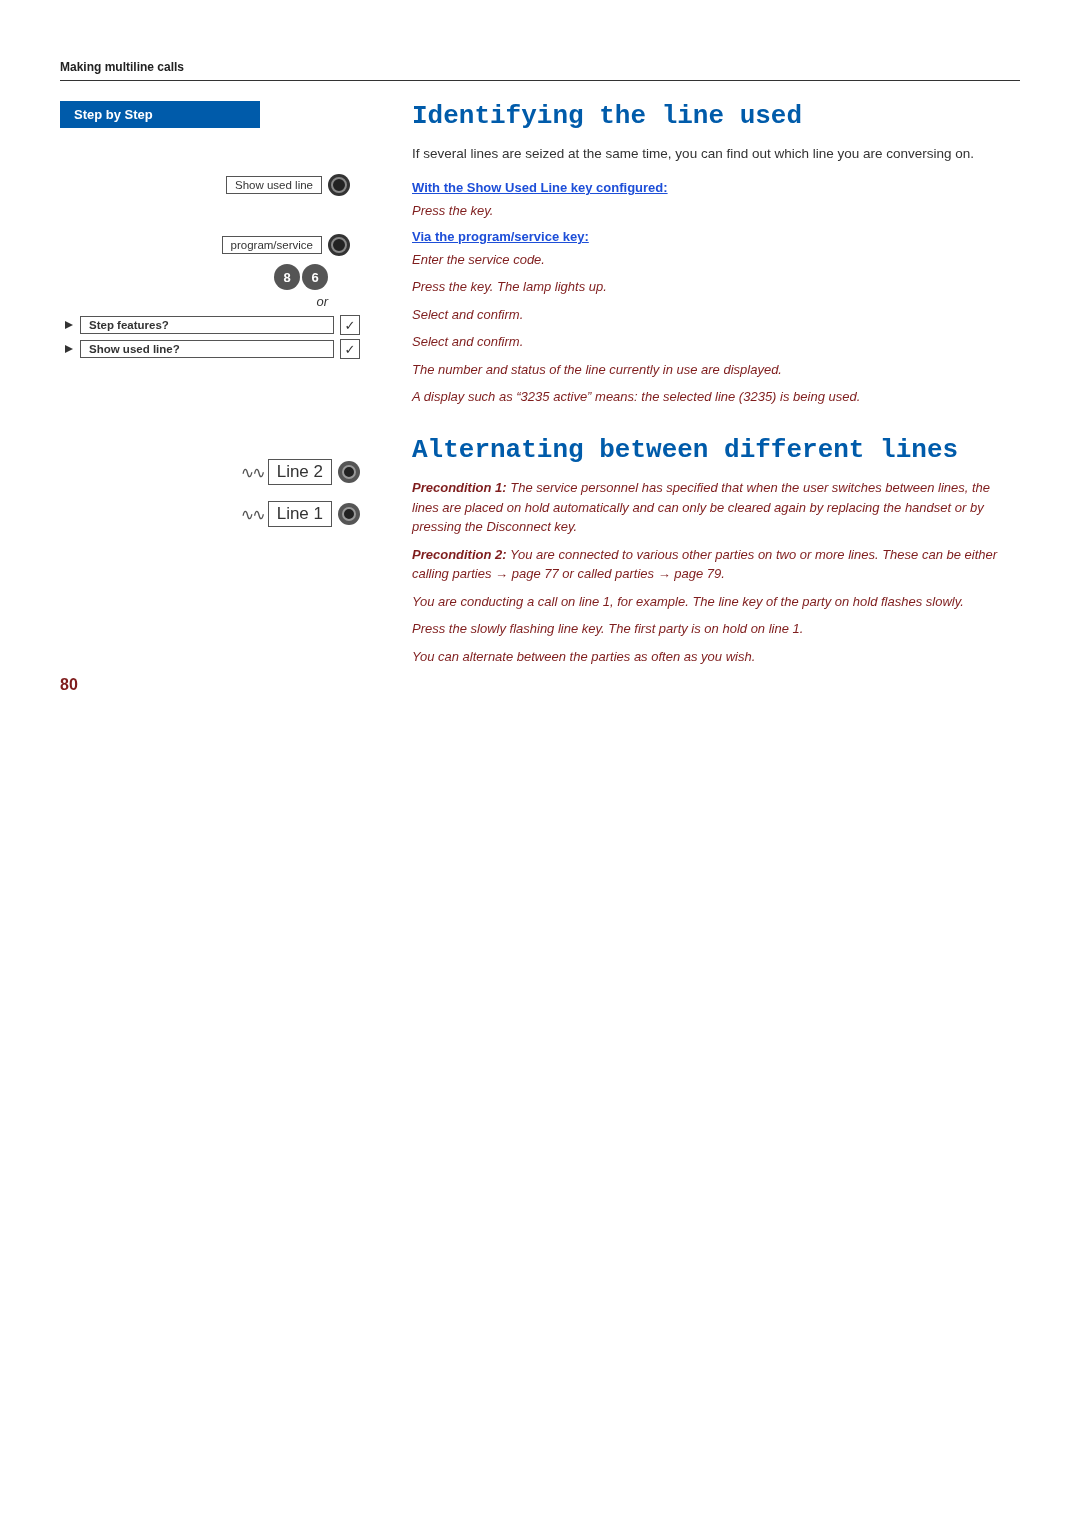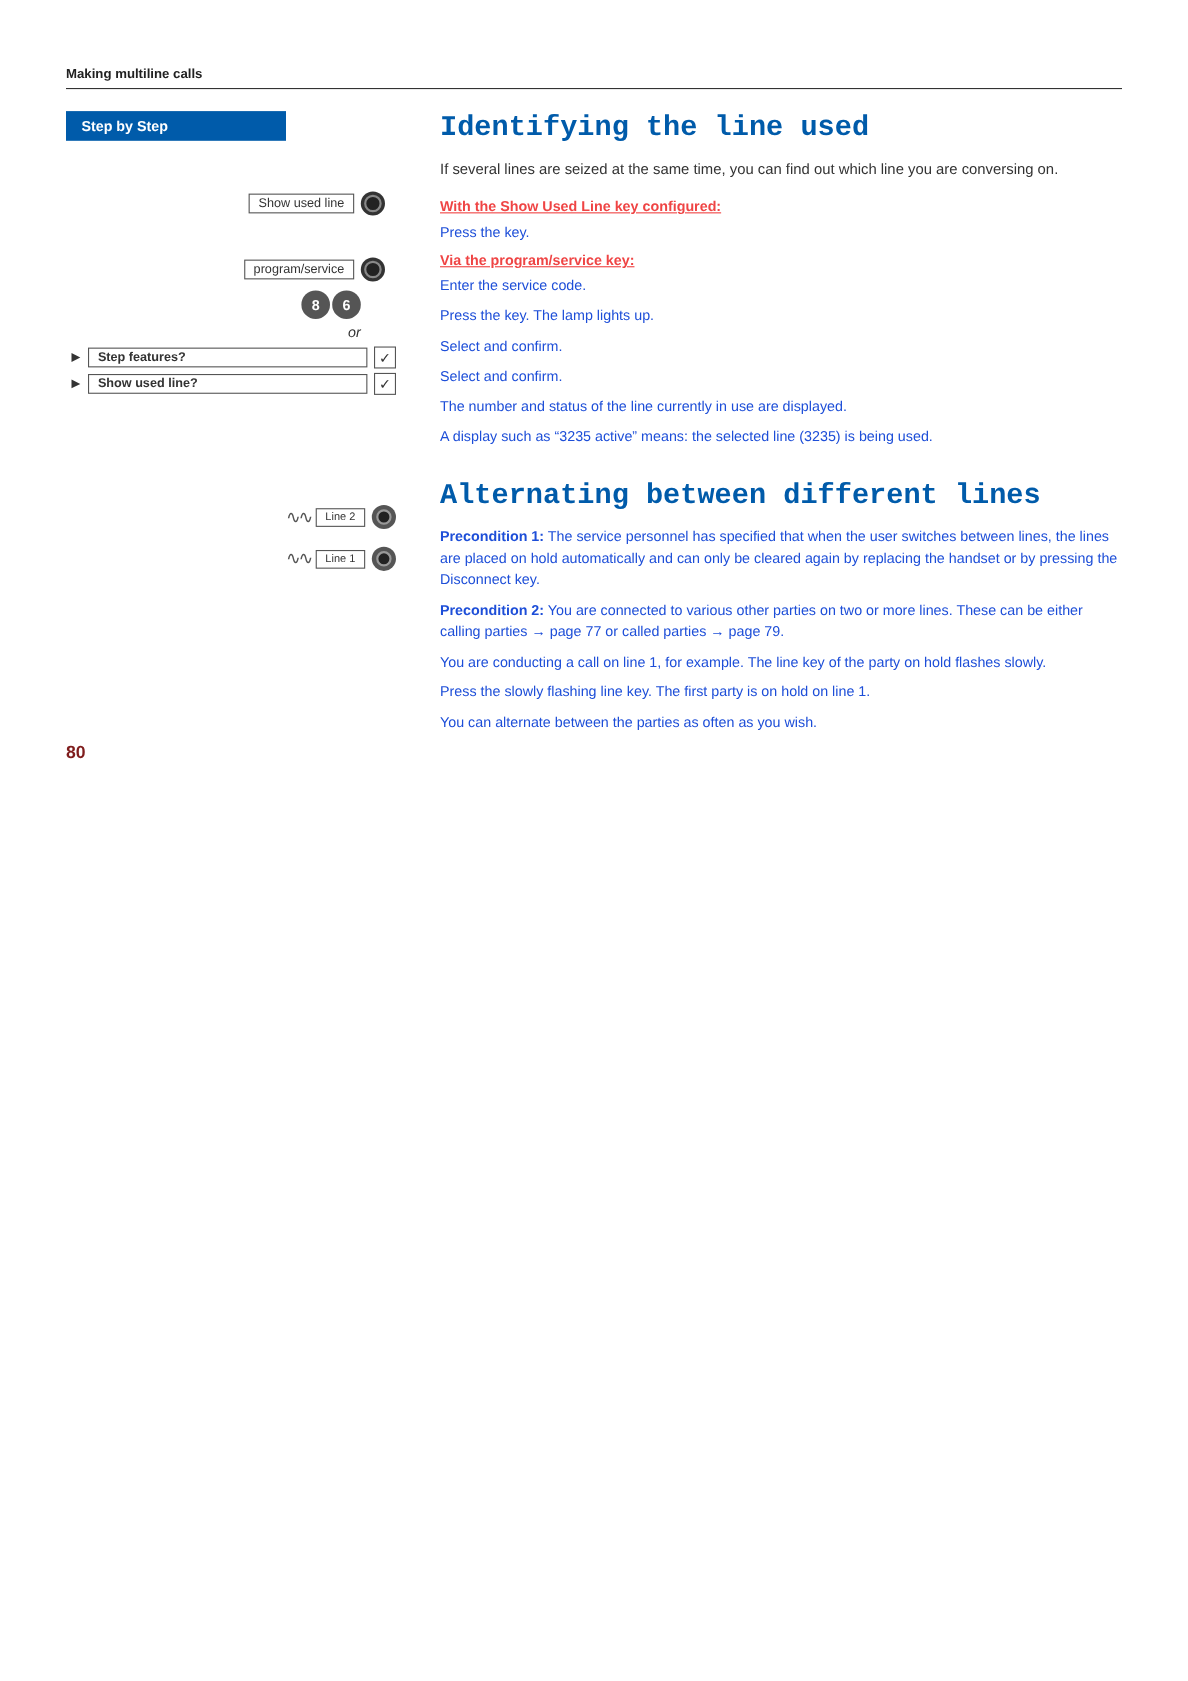--- a/index.html
+++ b/index.html
@@ -33,21 +33,21 @@
     .page-header-line {
       border: none;
       border-top: 1px solid #333;
       width: 100%;
     }
 
     
     .main-layout {
       display: flex;
       flex-direction: row;
-      gap: 0;
+      gap: 12px;
     }
 
     
     .left-panel {
       width: 310px;
       flex-shrink: 0;
       padding-top: 0;
       position: relative;
     }
 
@@ -187,21 +187,21 @@
     }
     .flash-icon {
       font-size: 16px;
       color: #555;
       margin-right: 4px;
       letter-spacing: -2px;
     }
     .line-label-box {
       border: 1px solid #555;
       padding: 2px 8px;
-      font-size: 10px;
+      font-size: 17px;
       color: #333;
       background: #fff;
     }
     .line-circle-filled {
       width: 22px;
       height: 22px;
       border-radius: 50%;
       background: #555;
       margin-left: 6px;
       flex-shrink: 0;
@@ -236,30 +236,31 @@
     .intro-text {
       font-size: 13.5px;
       color: #333;
       margin-bottom: 16px;
       line-height: 1.5;
     }
 
     .subsection-title {
       font-size: 13px;
       font-weight: bold;
-      color: #ef4444;
+      color: #1d4ed8;
       margin-bottom: 6px;
       text-decoration: underline;
     }
 
     .step-text {
       font-size: 13px;
-      color: #1d4ed8;
+      color: #7f1d1d;
       margin-bottom: 8px;
       line-height: 1.5;
+      font-style: italic;
     }
 
     .bold-label {
       font-weight: bold;
     }
 
     .spacer {
       height: 20px;
     }
 

